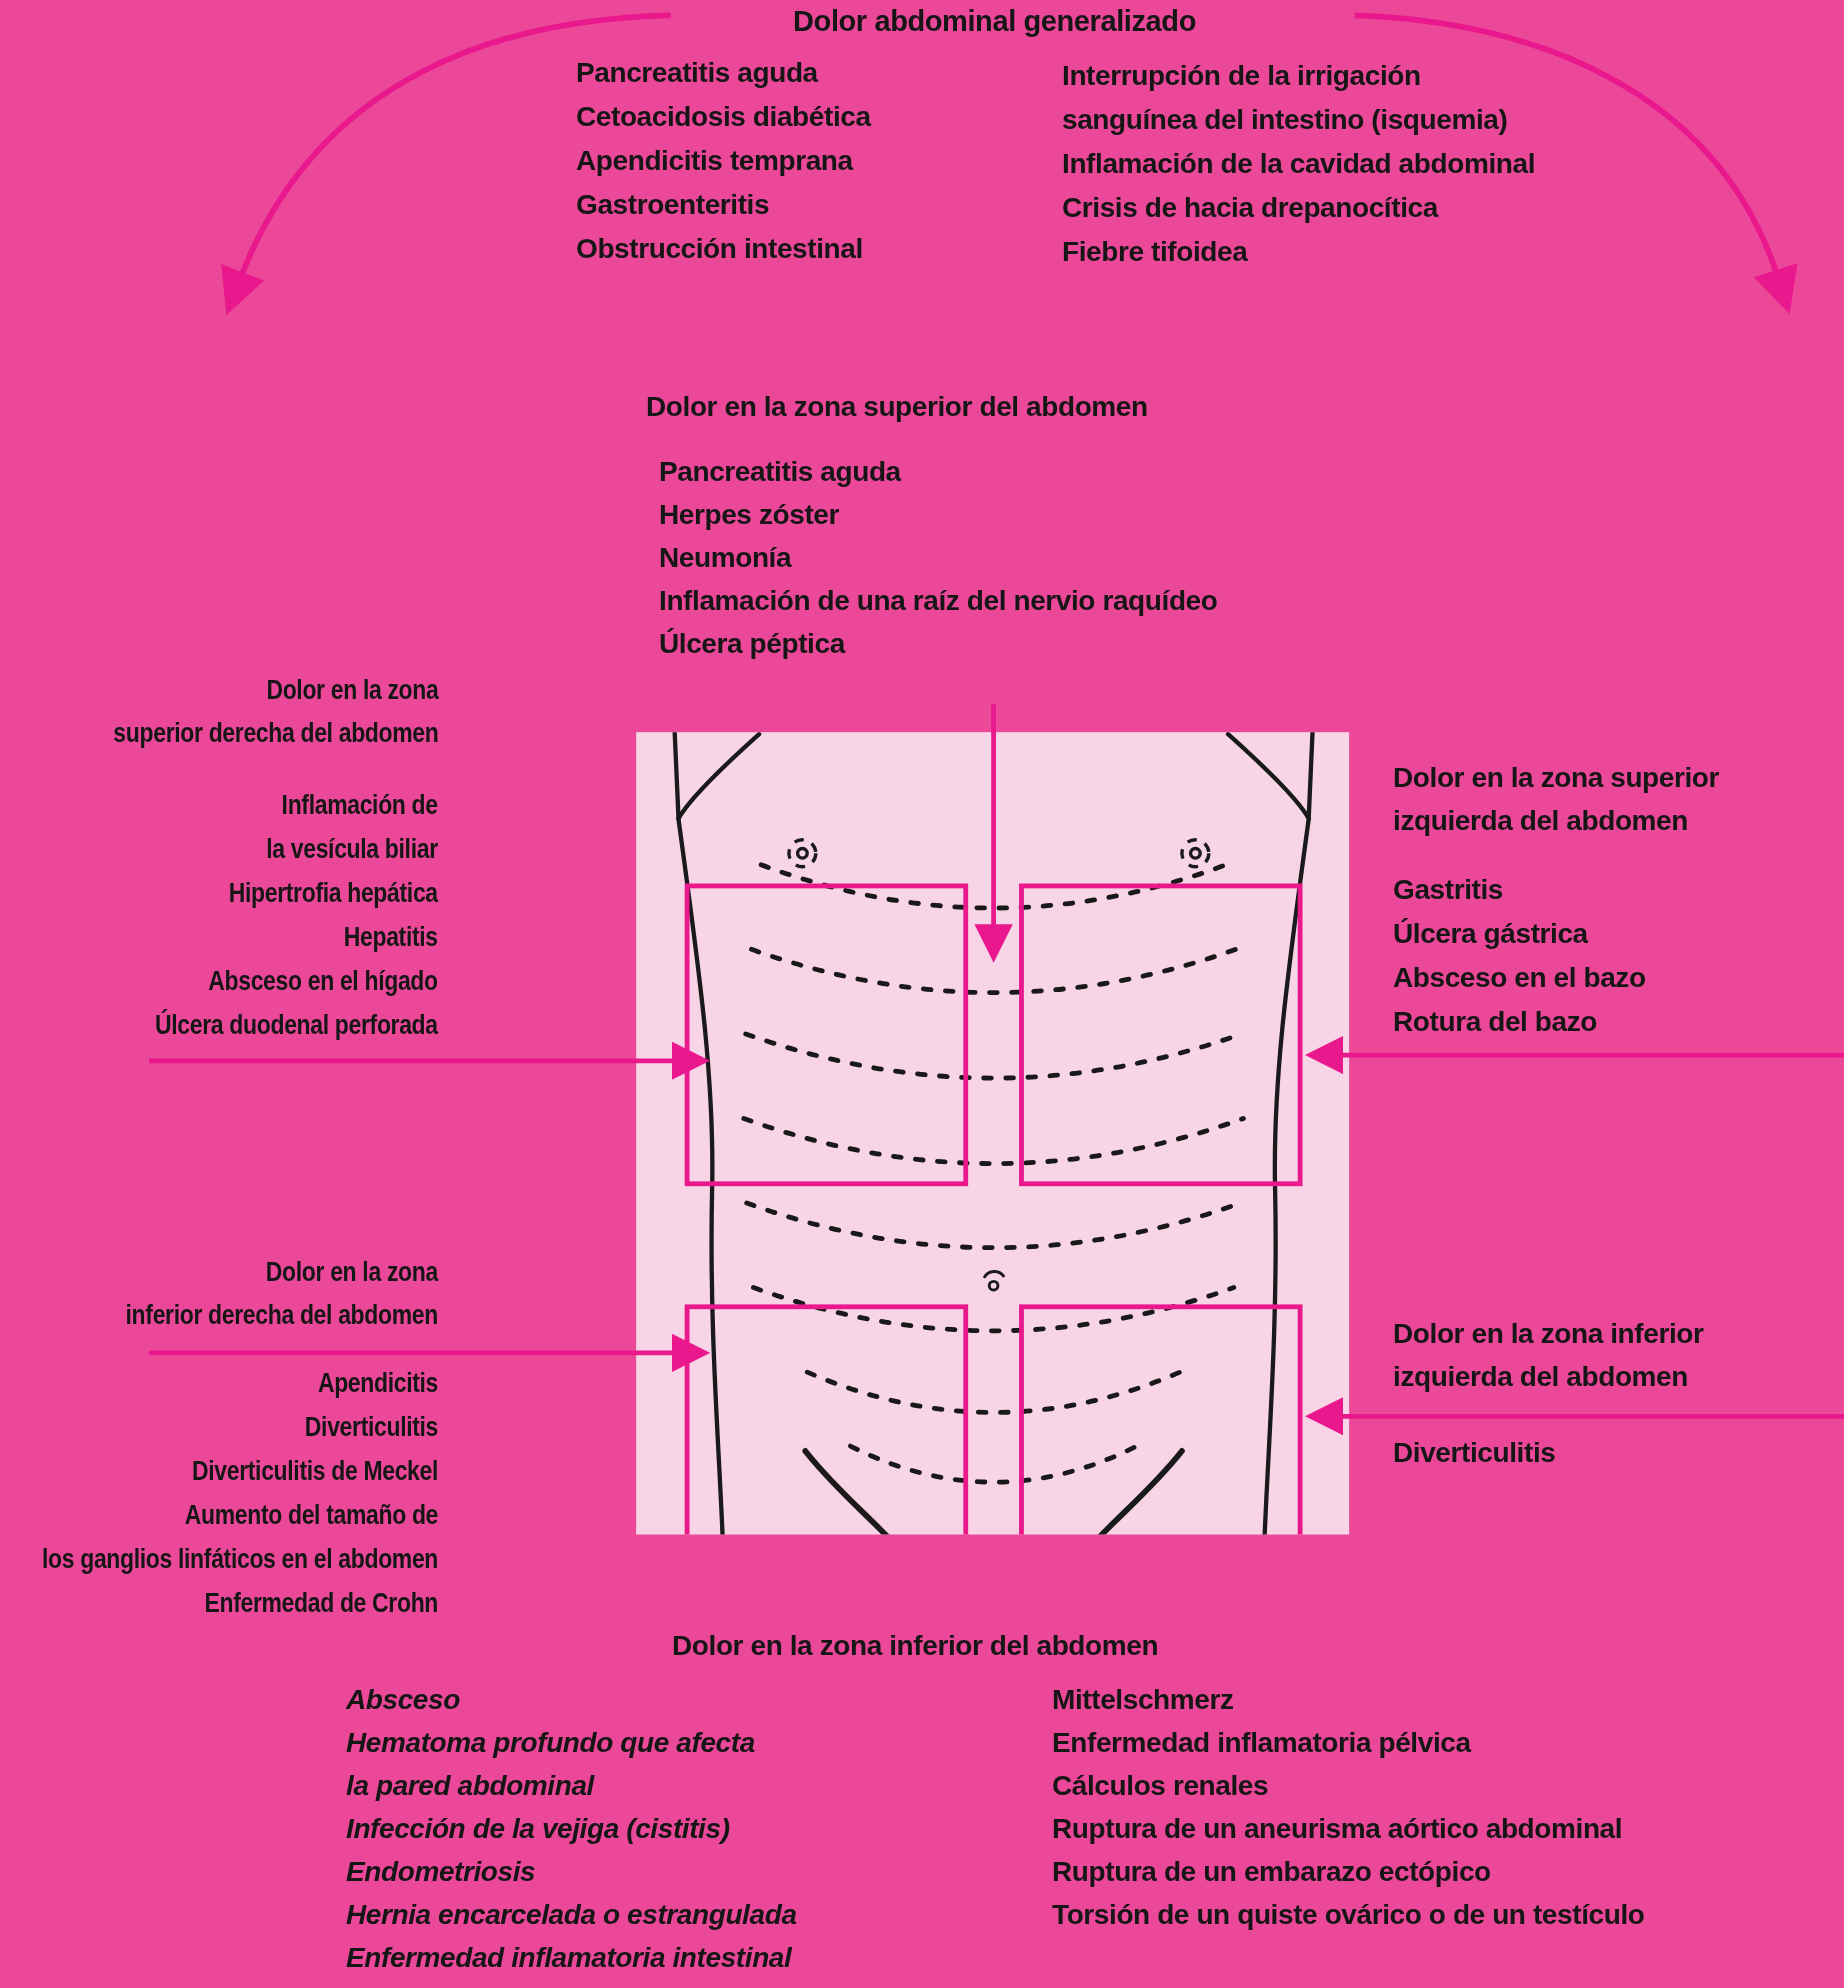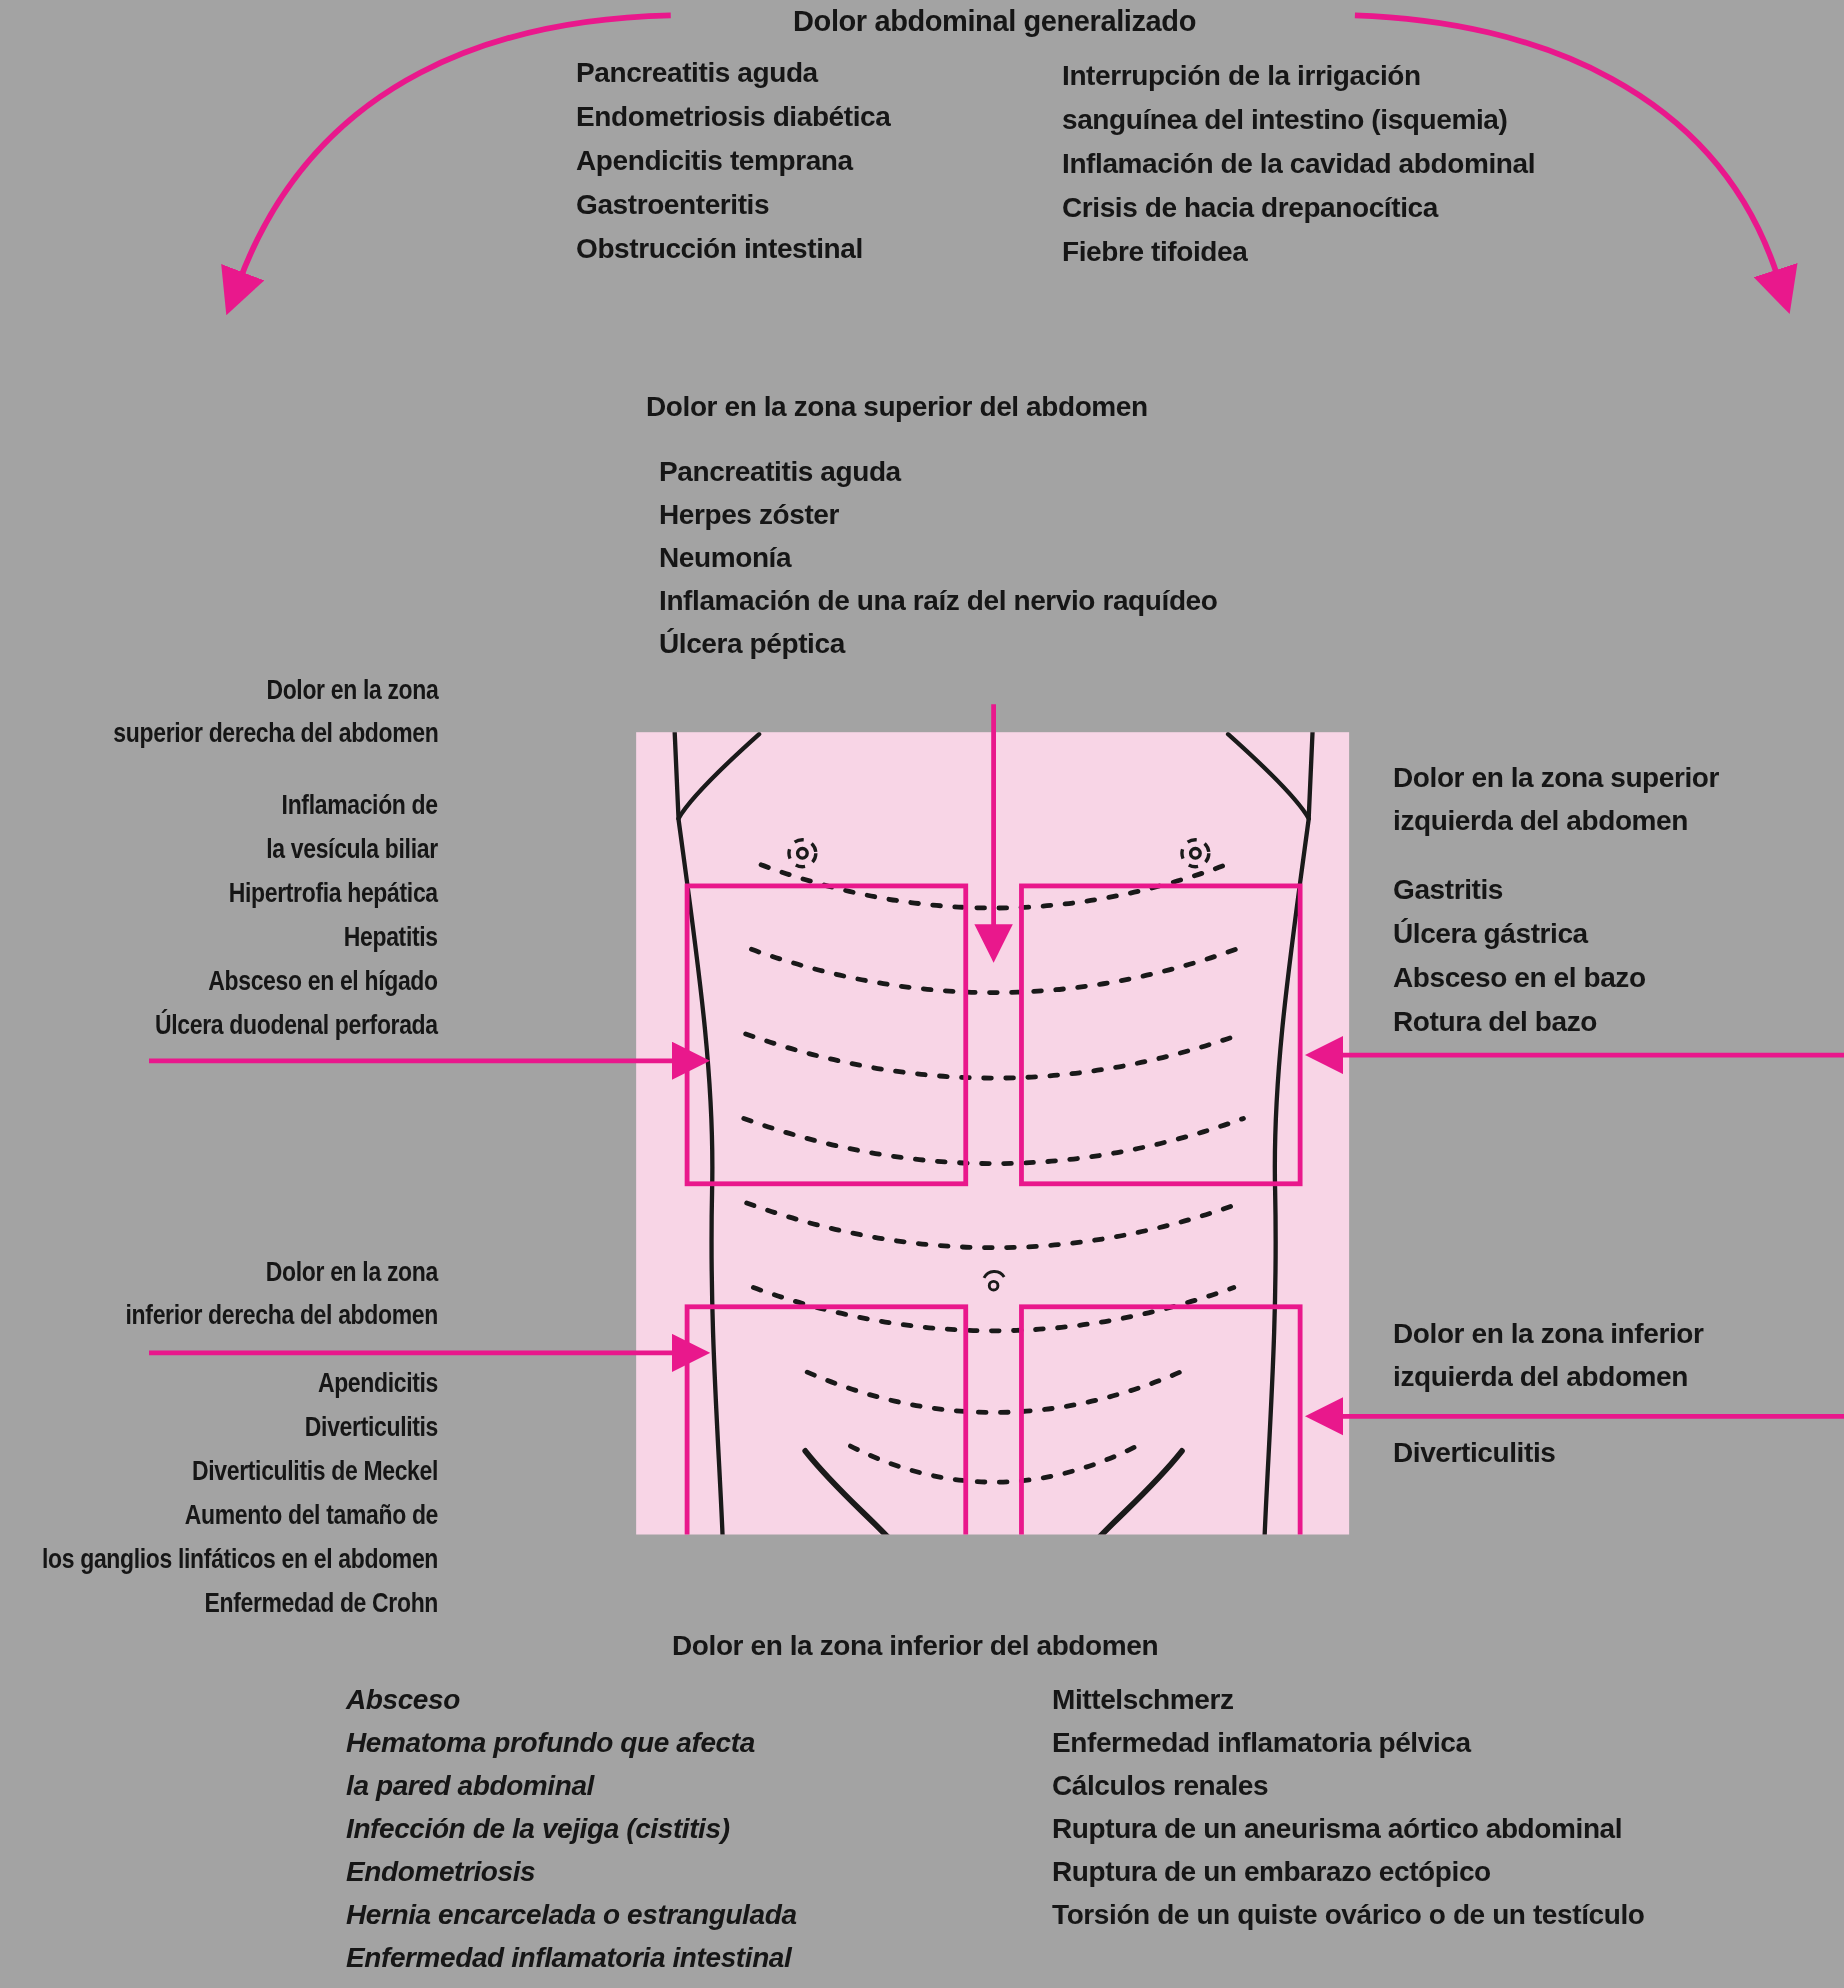--- a/index.html
+++ b/index.html
@@ -1,16 +1,16 @@
 <!DOCTYPE html>
 <html><head>
 <meta charset="utf-8">
 <style>
   html,body{margin:0;padding:0;background:#ffffff;}
-  #page{position:relative;width:1845px;height:1989px;background:#a3a3a3;overflow:hidden;
+  #page{position:relative;width:1845px;height:1989px;background:#ec4899;overflow:hidden;
         font-family:"Liberation Sans",sans-serif;}
   .txt{position:absolute;font-weight:700;font-size:28px;line-height:44px;
        letter-spacing:-0.4px;color:#161616;white-space:nowrap;z-index:3;}
   .r{text-align:right;}
   .squeeze{transform:scaleX(0.82);transform-origin:100% 50%;}
   .center{text-align:center;}
   svg{position:absolute;left:0;top:0;z-index:1;}
 </style>
 </head>
 <body>
@@ -82,21 +82,21 @@
       <path d="M 1920 1098 L 1392 1098" stroke-width="5" marker-end="url(#ah)"></path>
       <path d="M 155 1408 L 705 1408" stroke-width="5" marker-end="url(#ah)"></path>
       <path d="M 1920 1474 L 1392 1474" stroke-width="5" marker-end="url(#ah)"></path>
     </g>
   </svg>
 
   <div class="txt center" style="left:538px;top:1px;width:913px;font-size:29px;line-height:40px;">Dolor abdominal generalizado</div>
 
   <div class="txt" style="left:576px;top:51px;">
     <div>Pancreatitis aguda</div>
-    <div>Endometriosis diabética</div>
+    <div>Cetoacidosis diabética</div>
     <div>Apendicitis temprana</div>
     <div>Gastroenteritis</div>
     <div>Obstrucción intestinal</div>
   </div>
 
   <div class="txt" style="left:1062px;top:54px;">
     <div>Interrupción de la irrigación</div>
     <div>sanguínea del intestino (isquemia)</div>
     <div>Inflamación de la cavidad abdominal</div>
     <div>Crisis de hacia drepanocítica</div>

